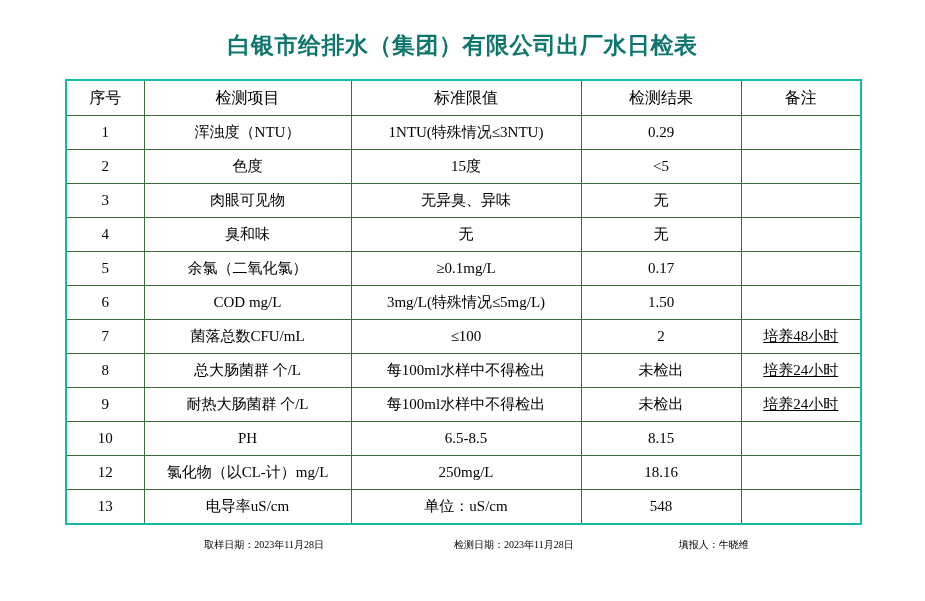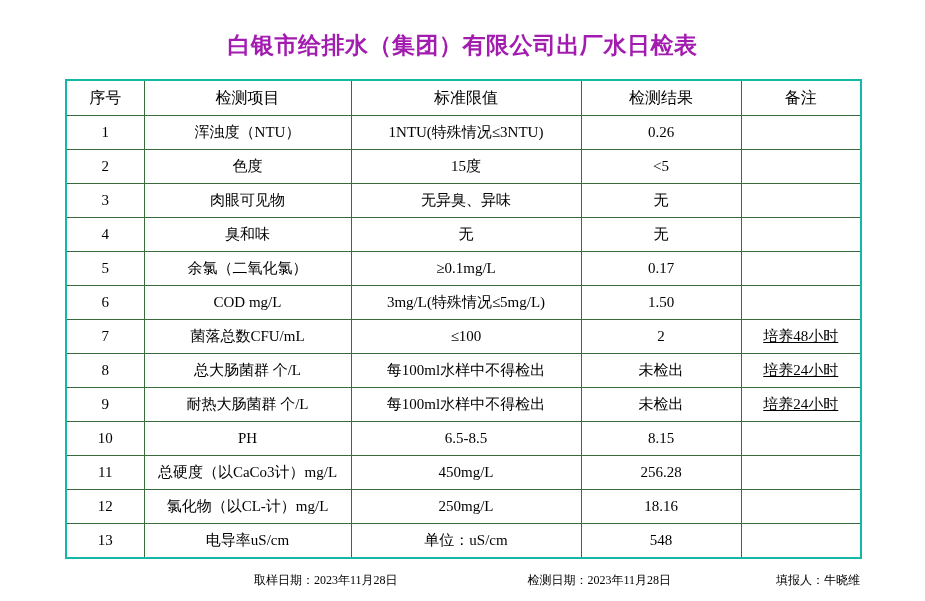--- a/index.html
+++ b/index.html
@@ -21,21 +21,21 @@
     box-sizing: border-box;
   }
   #doc-title {
     text-align: center;
     font-family: "Liberation Sans", "DejaVu Sans", sans-serif;
     font-size: 23px;
     font-weight: bold;
     letter-spacing: 0.5px;
     margin-top: 30px;
     margin-bottom: 18px;
-    color: #a21caf;
+    color: #0f766e;
   }
   #table-wrap {
     margin: 0 auto;
     width: 795px;
   }
   table.report {
     border-collapse: collapse;
     width: 795px;
     table-layout: fixed;
     border: 2px solid #14b8a6;
@@ -71,24 +71,24 @@
     font-size: 14px;
   }
   .cell-note {
     font-size: 15px;
     text-decoration: underline;
   }
   #footer-row {
     margin: 0 auto;
     width: 795px;
     display: flex;
-    justify-content: flex-end;
+    justify-content: center;
     align-items: center;
     margin-top: 13px;
-    font-size: 12px;
+    font-size: 10px;
   }
   #footer-row .f-sample { margin-left: 28px; }
   #footer-row .f-test   { margin-left: 130px; }
   #footer-row .f-filler { margin-left: 105px; }
 </style>
 </head>
 <body>
 
 <div id="page">
 
@@ -110,21 +110,21 @@
           <td>标准限值</td>
           <td>检测结果</td>
           <td>备注</td>
         </tr>
       </thead>
       <tbody>
         <tr>
           <td class="cell-no">1</td>
           <td class="cell-item">浑浊度（NTU）</td>
           <td class="cell-std">1NTU(特殊情况≤3NTU)</td>
-          <td class="cell-res">0.26</td>
+          <td class="cell-res">0.29</td>
           <td class="cell-note"></td>
         </tr>
         <tr>
           <td class="cell-no">2</td>
           <td class="cell-item">色度</td>
           <td class="cell-std">15度</td>
           <td class="cell-res">&lt;5</td>
           <td class="cell-note"></td>
         </tr>
         <tr>
@@ -177,27 +177,20 @@
           <td class="cell-note">培养24小时</td>
         </tr>
         <tr>
           <td class="cell-no">10</td>
           <td class="cell-item">PH</td>
           <td class="cell-std">6.5-8.5</td>
           <td class="cell-res">8.15</td>
           <td class="cell-note"></td>
         </tr>
         <tr>
-          <td class="cell-no">11</td>
-          <td class="cell-item">总硬度（以CaCo3计）mg/L</td>
-          <td class="cell-std">450mg/L</td>
-          <td class="cell-res">256.28</td>
-          <td class="cell-note"></td>
-        </tr>
-        <tr>
           <td class="cell-no">12</td>
           <td class="cell-item">氯化物（以CL-计）mg/L</td>
           <td class="cell-std">250mg/L</td>
           <td class="cell-res">18.16</td>
           <td class="cell-note"></td>
         </tr>
         <tr>
           <td class="cell-no">13</td>
           <td class="cell-item">电导率uS/cm</td>
           <td class="cell-std">单位：uS/cm</td>

